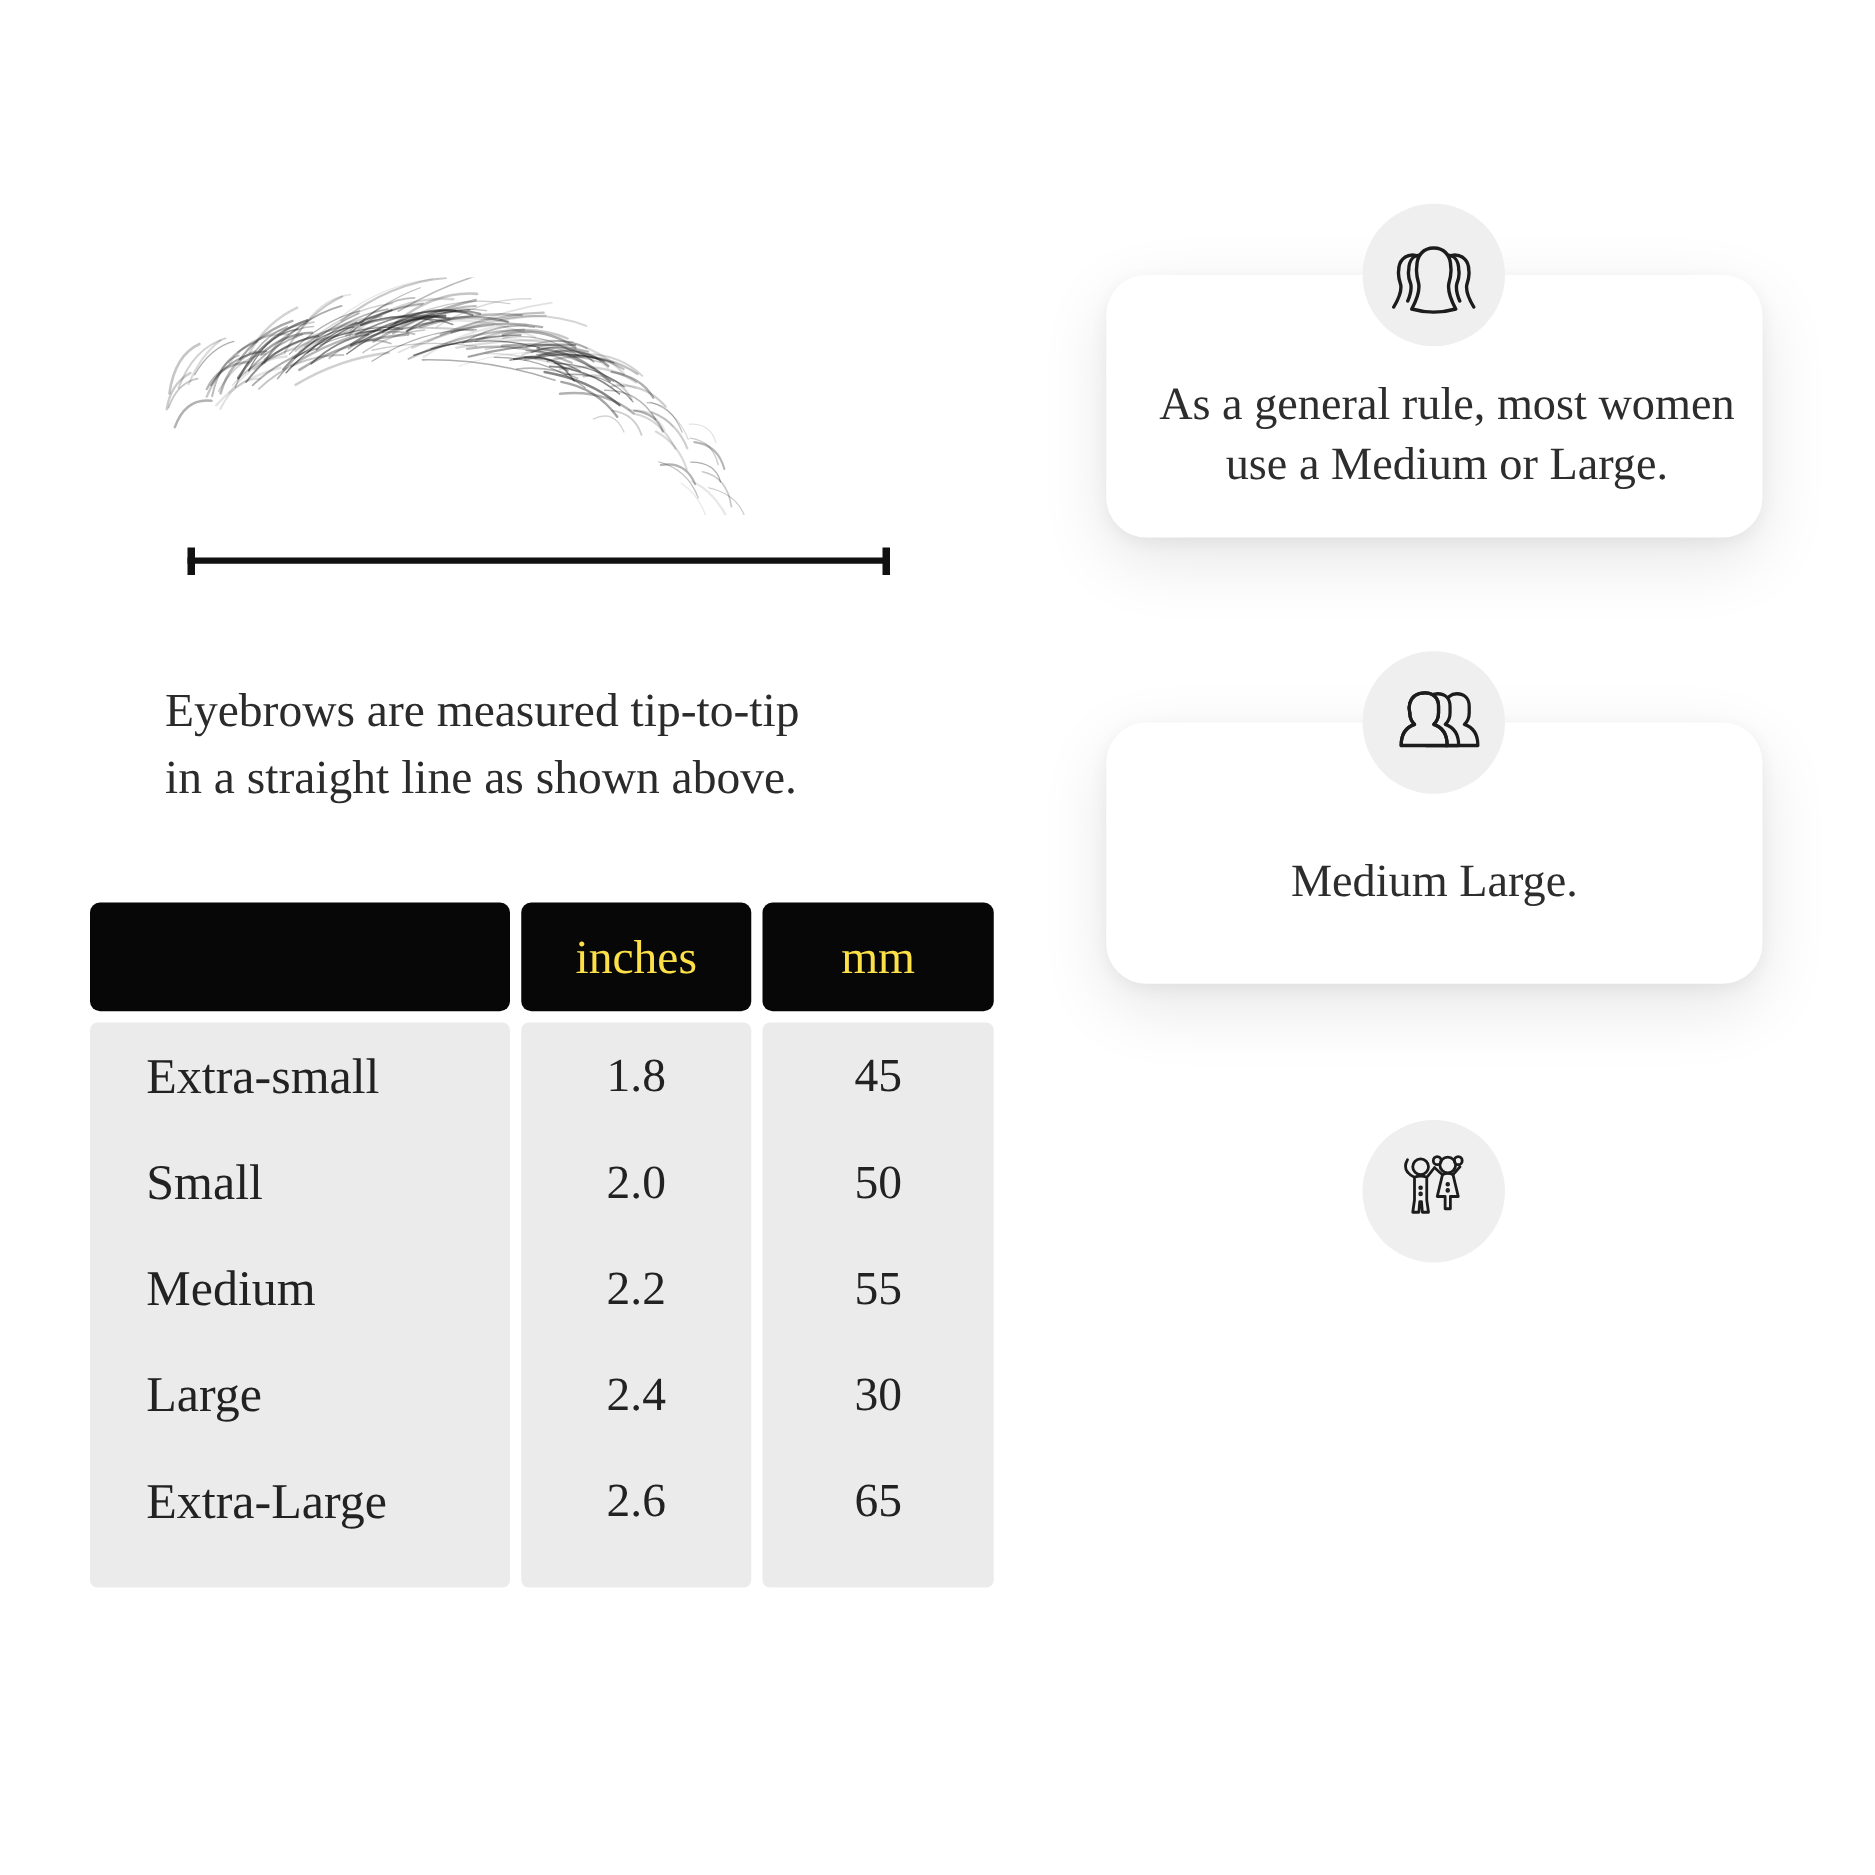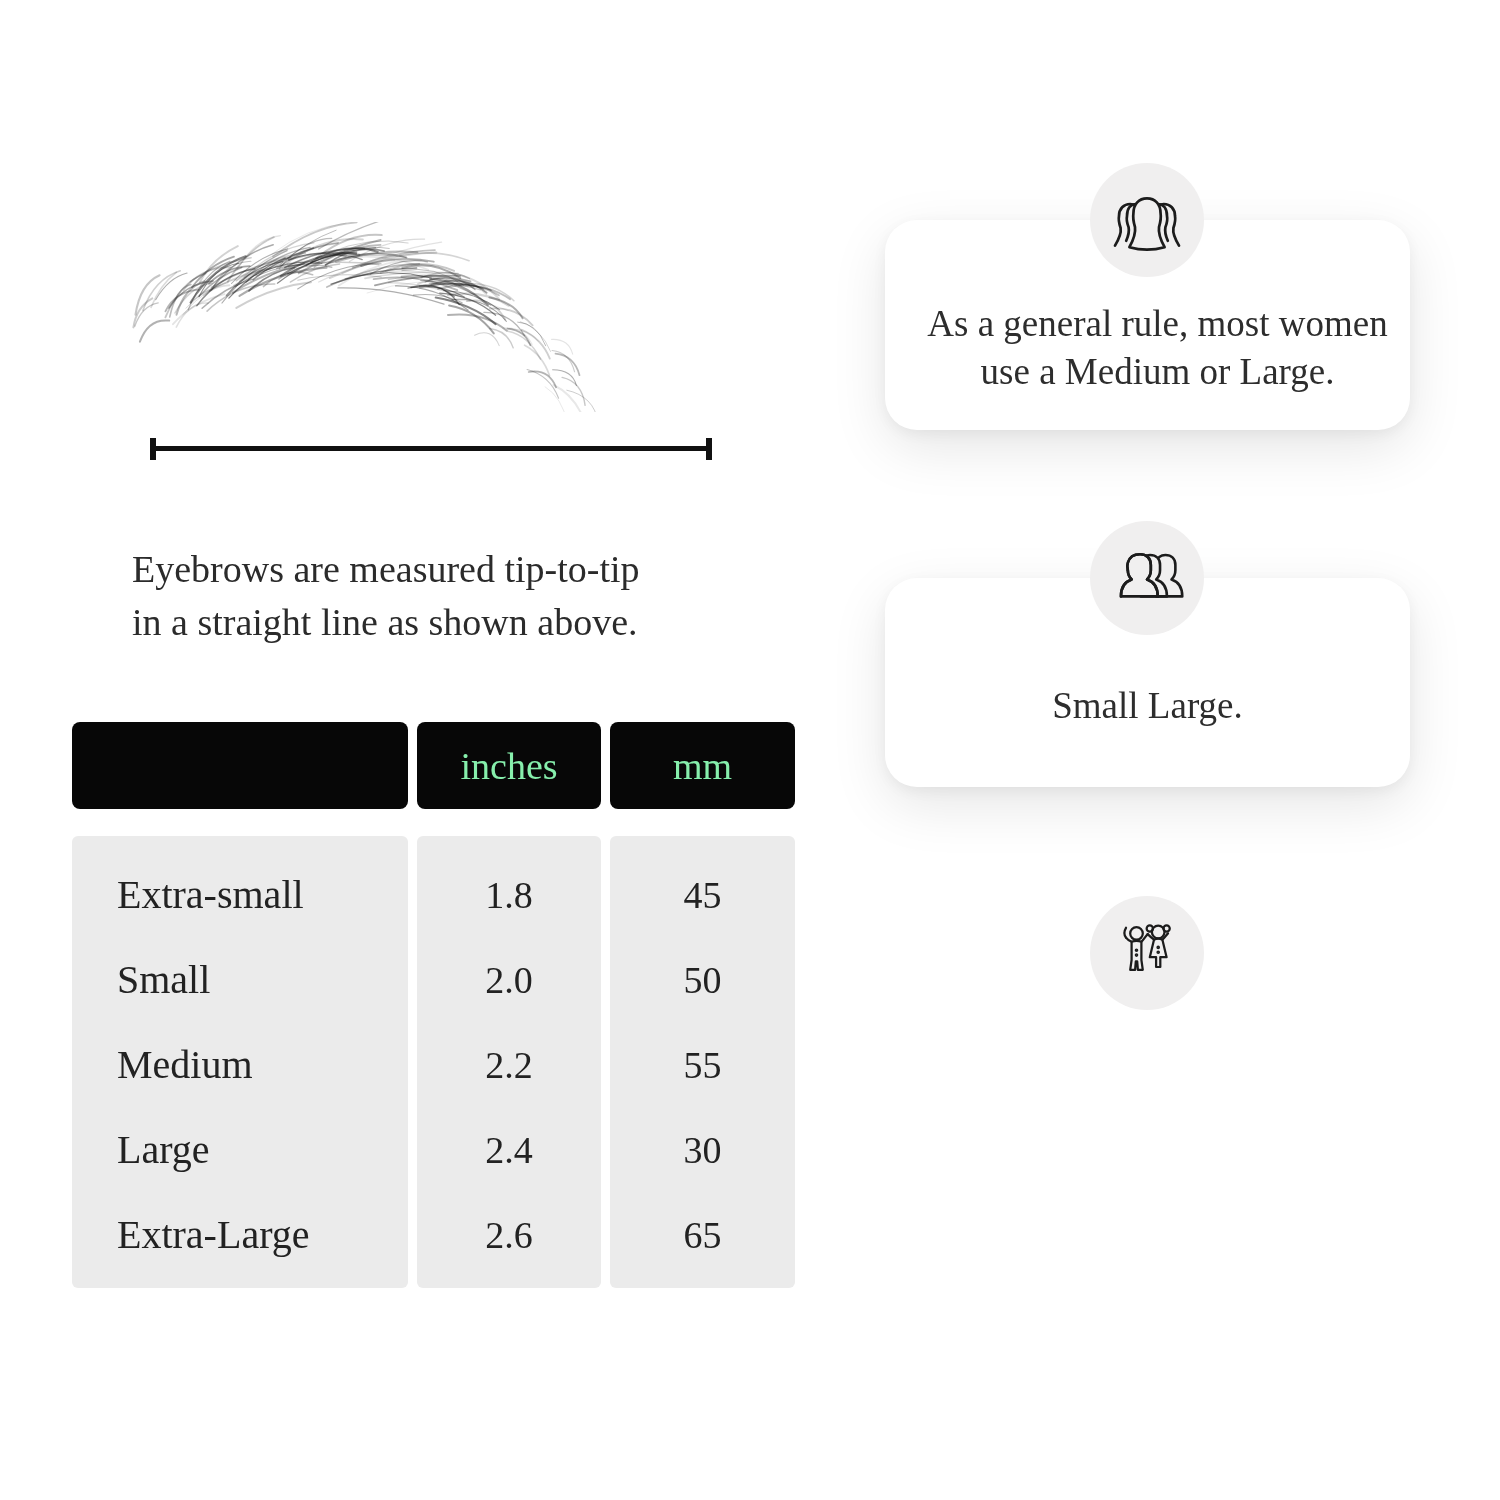--- a/index.html
+++ b/index.html
@@ -12,25 +12,25 @@
   #measure-line{position:absolute;left:150px;top:438px;width:562px;height:22px;}
   #measure-line .cap{position:absolute;top:0;width:6px;height:22px;background:#111;}
   #measure-line .cap.left{left:0;}
   #measure-line .cap.right{right:0;}
   #measure-line .bar{position:absolute;left:0;top:8px;width:100%;height:5px;background:#111;}
   #caption{position:absolute;left:132px;top:543px;font-size:38px;line-height:53px;color:#2b2b2b;}
   
   #size-table{position:absolute;left:72px;top:722px;width:723px;}
   .tbl-grid{display:grid;grid-template-columns:336px 184px 185px;column-gap:9px;}
   .hdr-cell{
-    height:87px;background:#070707;border-radius:8px;color:#86efac;
+    height:87px;background:#070707;border-radius:8px;color:#fde047;
     display:flex;align-items:center;justify-content:center;font-size:38px;
   }
   .body-grid{margin-top:9px;}
-  .body-col{background:#ebebeb;border-radius:6px;height:452px;padding-top:16px;box-sizing:border-box;margin-top:18px;}
+  .body-col{background:#ebebeb;border-radius:6px;height:452px;box-sizing:border-box;}
   .cell-row{height:85px;display:flex;align-items:center;font-size:40px;color:#222;}
   .label-col .cell-row{padding-left:45px;justify-content:flex-start;}
   .num-col .cell-row{justify-content:center;font-size:38px;text-align:right;}
   
   .card{
     position:absolute;left:885px;width:525px;background:#ffffff;border-radius:32px;
     box-shadow:0 18px 55px rgba(0,0,0,0.10),0 4px 14px rgba(0,0,0,0.05);
     display:flex;flex-direction:column;align-items:center;justify-content:center;
     padding-top:46px;box-sizing:border-box;
   }
@@ -266,21 +266,21 @@
     <svg class="icon-svg" width="96" height="80" viewBox="0 0 120 100">
       <path d="M34,76 C37,69 38,64 37,59 C35,54 34,50 35,45 C35,35 40,30 47,30"></path>
       <path d="M86,76 C83,69 82,64 83,59 C85,54 86,50 85,45 C85,35 80,30 73,30"></path>
       <path d="M20,82 C26,72 28,66 27,60 C25,54 24,50 25,45 C25,36 31,30 39,30 C41,30 44,31 45,32"></path>
       <path d="M100,82 C94,72 92,66 93,60 C95,54 96,50 95,45 C95,36 89,30 81,30 C79,30 76,31 75,32"></path>
       <path class="occlude" d="M38,84 C44,73 46,66 45,59 C43,52 42,48 43,42 C43,30 50,23 60,23 C70,23 77,30 77,42 C78,48 77,52 75,59 C74,66 76,73 82,84 C68,88 52,88 38,84 Z"></path>
     </svg>
   </div>
 
   <div class="card" id="card-men">
-    <div class="line">Small Large.</div>
+    <div class="line">Medium Large.</div>
   </div>
   <div class="icon-circle" id="circle-men">
     <svg class="icon-svg" width="92" height="80" viewBox="0 0 120 100">
       <path class="occlude" d="M72,30 C73,24 78,20 84,20 C92,20 97,25 97,33 L97,40 C97,45 95,49 92,52 C101,55 106,62 106,74 L72,74 Z"></path>
       <path class="occlude" d="M52,30 C53,24 58,20 64,20 C72,20 77,25 77,33 L77,40 C77,45 75,49 72,52 C81,55 86,62 86,74 L52,74 Z"></path>
       <path class="occlude" d="M26,74 C26,62 31,55 40,52 C37,49 35,45 35,40 C34,36 34,33 35,30 C37,23 43,19 51,19 C59,19 65,24 65,33 L65,40 C65,45 63,49 60,52 C69,55 74,62 74,74 Z"></path>
       <path d="M35,40 C34,36 34,33 35,30 C37,23 43,19 51,19 C59,19 65,24 65,33 L65,40 C65,45 63,49 60,52 C69,55 74,62 74,74"></path>
       <path d="M26,74 C26,62 31,55 40,52 C37,49 35,45 35,40"></path>
     </svg>
   </div>

